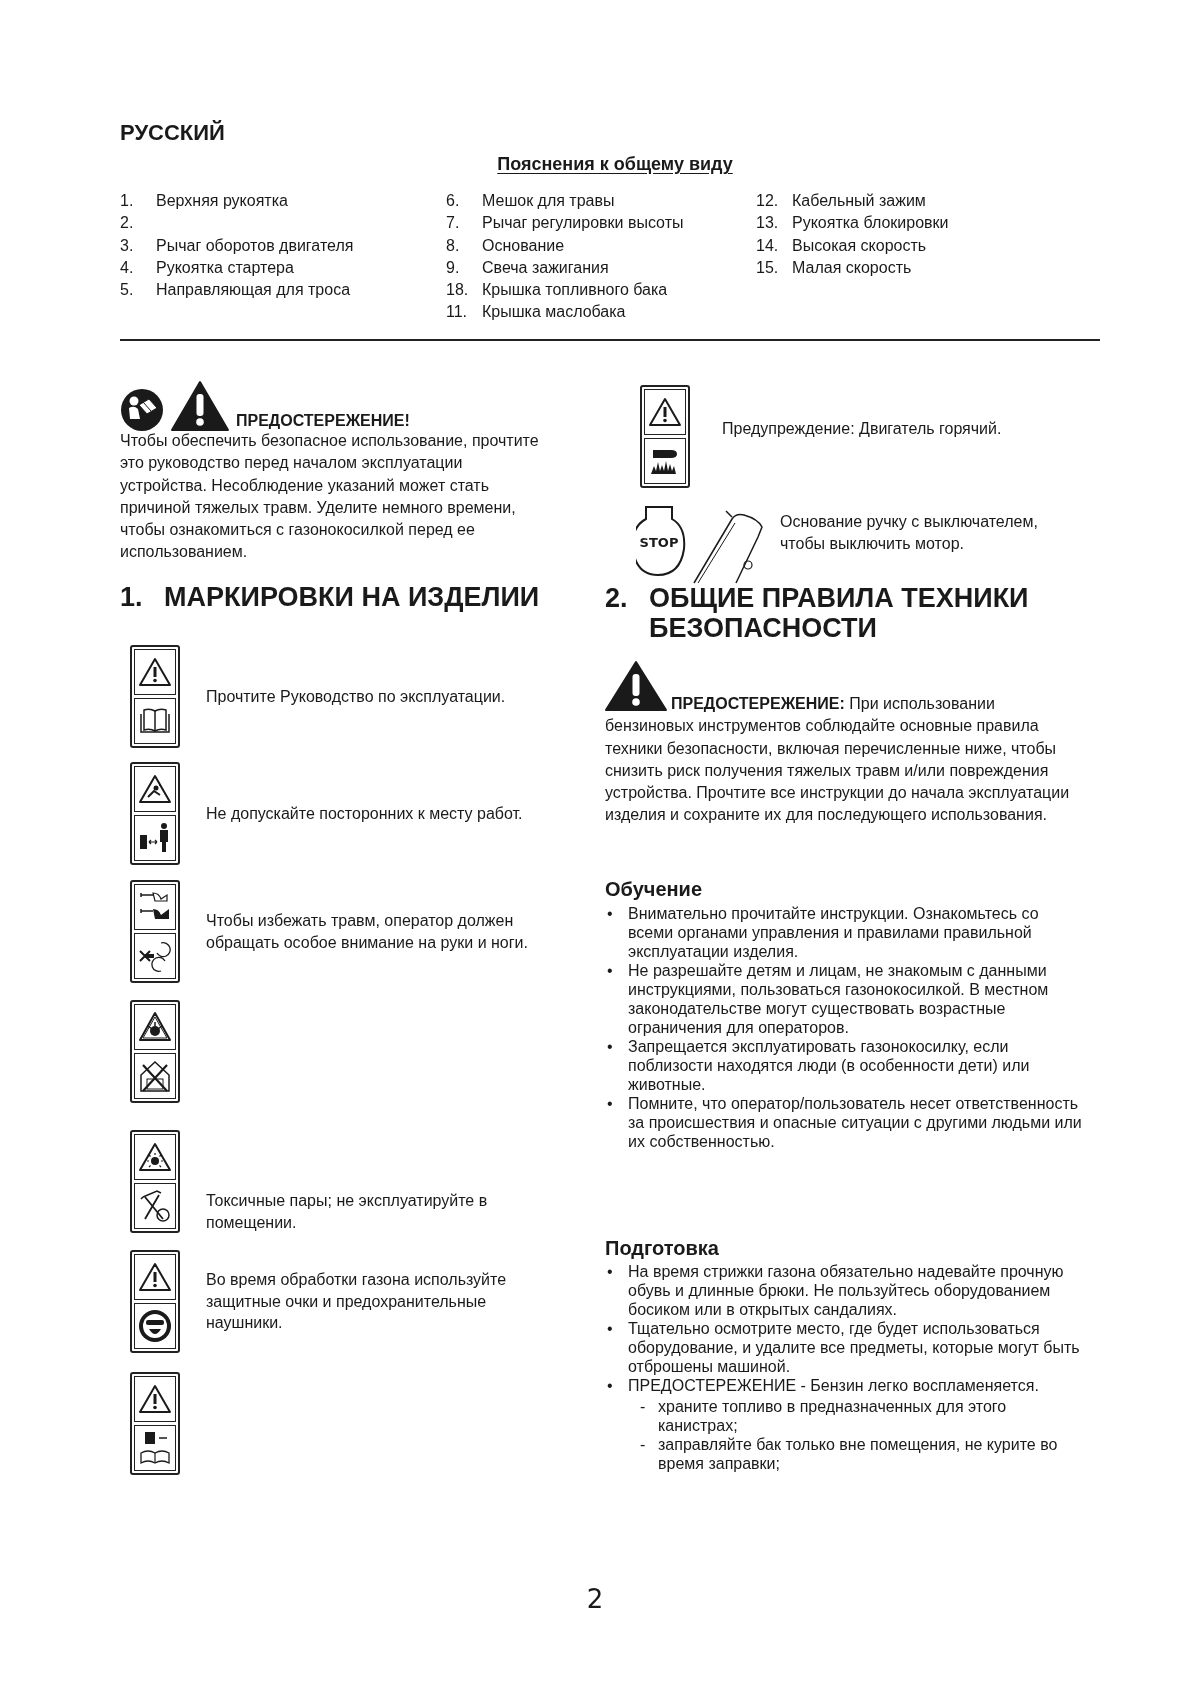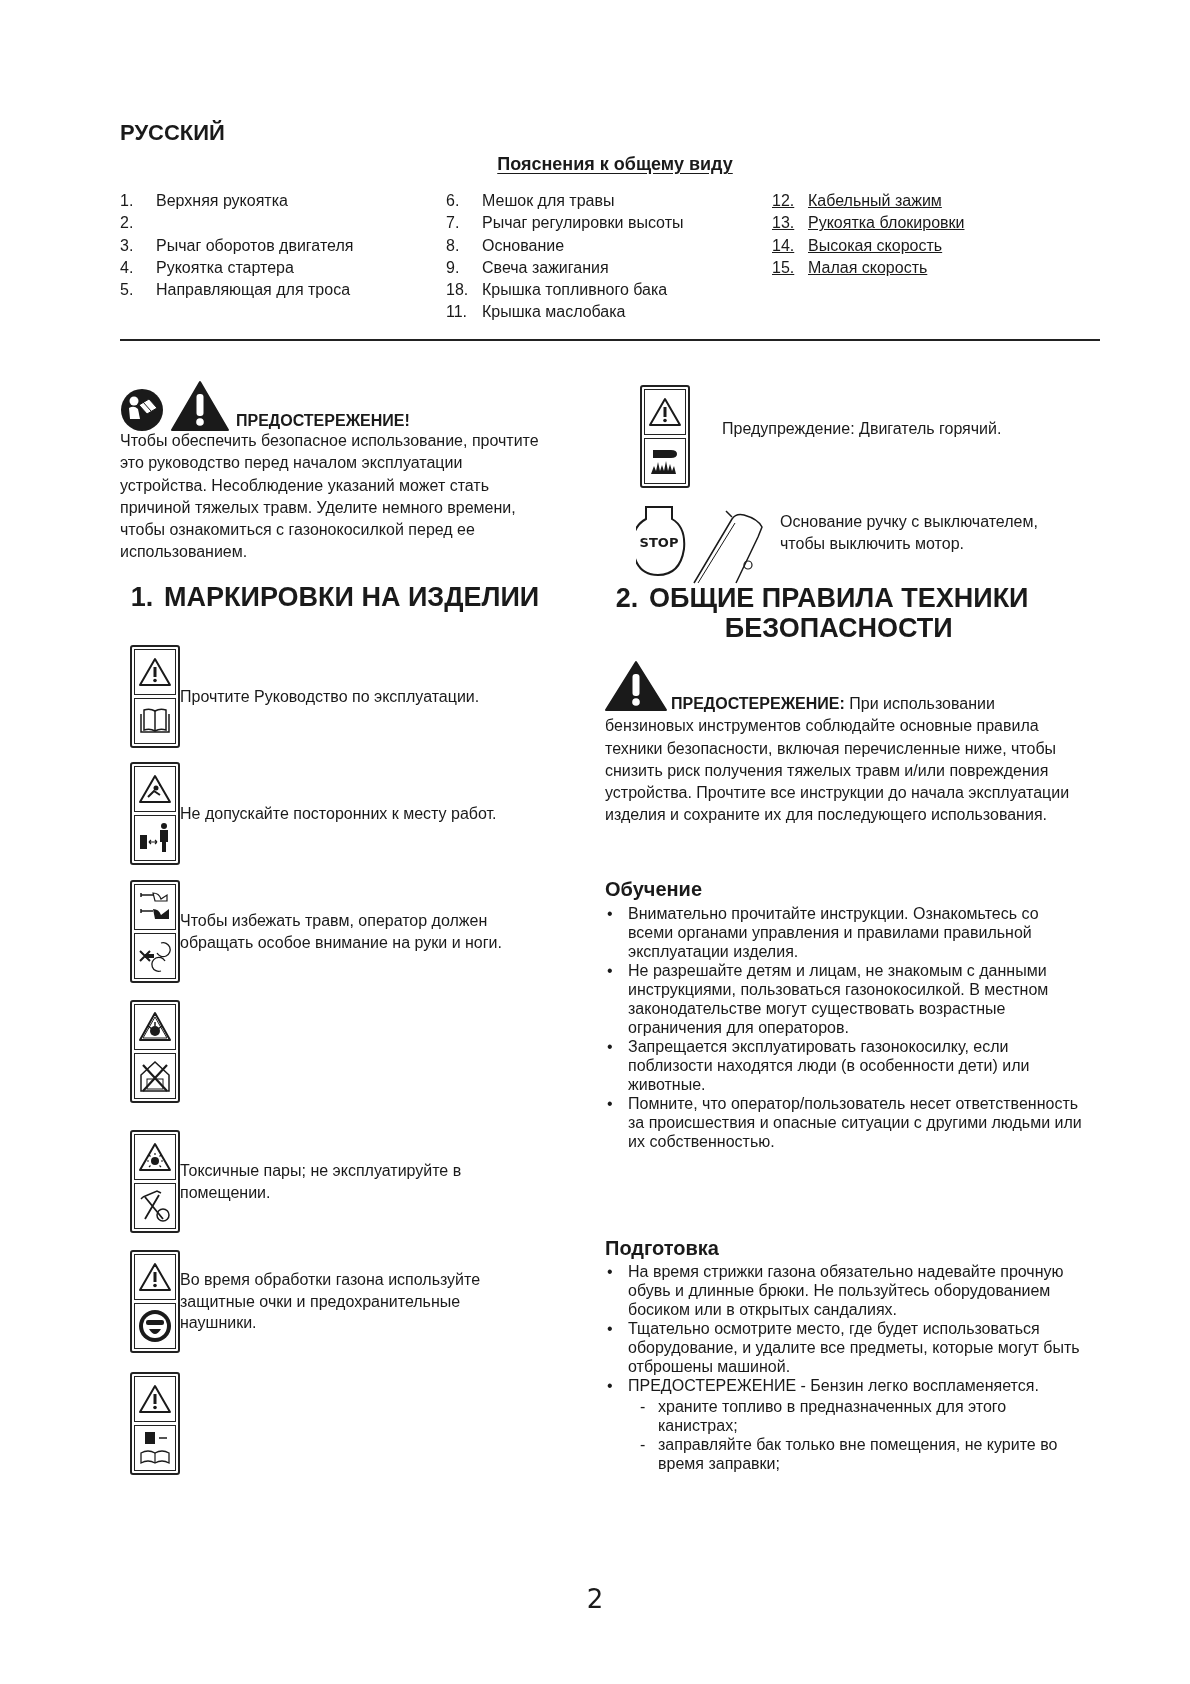--- a/index.html
+++ b/index.html
@@ -10,29 +10,29 @@
   .legend-title { left: 0; width: 1190px; top: 154px; text-align: center; font-size: 18px; font-weight: bold; }
   .legend-title span { text-decoration: underline; text-underline-offset: 3px; padding-left: 40px; }
   .legend-col { top: 190px; font-size: 16px; line-height: 22.3px; }
   .legend-col .row { display: flex; }
   .legend-col .num { width: 36px; flex: none; }
   .rule { left: 120px; width: 980px; top: 339px; height: 2px; background: #222; }
 
   .warn-head { left: 120px; top: 380px; display: flex; align-items: flex-end; }
   .warn-head .label { font-size: 16px; font-weight: bold; margin-left: 6px; margin-bottom: 2px; }
   .para { font-size: 16px; line-height: 22.3px; }
-  .h1 { font-size: 27px; font-weight: bold; line-height: 30px; text-align: center; }
+  .h1 { font-size: 27px; font-weight: bold; line-height: 30px; }
   .h1 .n { display: inline-block; width: 44px; }
   .h2 { font-size: 20px; font-weight: bold; }
 
   .sym-row { left: 130px; display: flex; align-items: center; }
   .sym { width: 50px; flex: none; border: 2px solid #222; border-radius: 3px; padding: 2px; box-sizing: border-box; background: #fff; }
   .sym .cell { border: 1.5px solid #222; height: 44px; display: flex; align-items: center; justify-content: center; }
   .sym .cell + .cell { margin-top: 3px; }
-  .sym-text { font-size: 16px; line-height: 21.5px; }
+  .sym-text { margin-left: 26px; font-size: 16px; line-height: 21.5px; }
 
   ul.bul { list-style: none; margin: 0; padding: 0; font-size: 16px; line-height: 19px; }
   ul.bul > li { position: relative; padding-left: 23px; }
   ul.bul > li::before { content: "•"; position: absolute; left: 2px; }
   ul.dash { list-style: none; margin: 0; padding: 0; }
   ul.dash > li { position: relative; padding-left: 20px; margin-left: 10px; }
   ul.dash > li::before { content: "-"; position: absolute; left: 2px; }
   .page-num { left: 0; width: 1190px; top: 1584px; text-align: center; font-size: 26px; font-family: "DejaVu Sans", sans-serif; }
 </style>
 </head>
@@ -83,21 +83,21 @@
   <div class="row">
       <span class="num">18.</span>
       <span>Крышка топливного бака</span>
     </div>
   <div class="row">
       <span class="num">11.</span>
       <span>Крышка маслобака</span>
     </div>
 </div>
 
-<div class="abs legend-col" style="left:772px;width:300px;text-decoration:underline;">
+<div class="abs legend-col" style="left:756px;width:300px;">
   <div class="row">
       <span class="num">12.</span>
       <span>Кабельный зажим</span>
     </div>
   <div class="row">
       <span class="num">13.</span>
       <span>Рукоятка блокировки</span>
     </div>
   <div class="row">
       <span class="num">14.</span>
@@ -240,21 +240,21 @@
     <div class="cell">
         <svg width="36" height="38" viewBox="0 0 36 38">
           <path d="M4 18 L18 5 L32 18 v16 h-28 z" fill="none" stroke="#1a1a1a" stroke-width="1.5"></path>
           <rect x="10" y="22" width="16" height="10" fill="none" stroke="#1a1a1a" stroke-width="1"></rect>
           <path d="M6 8 L30 34 M30 8 L6 34" stroke="#1a1a1a" stroke-width="2.2"></path>
         </svg>
       </div>
   </div>
 </div>
 
-<div class="abs sym-row" style="top:1130px;">
+<div class="abs sym-row" style="top:1130px;align-items:flex-end;">
   <div class="sym">
     <div class="cell">
         <svg width="34" height="30" viewBox="0 0 34 30">
           <path d="M17 2 L32 28 H2 Z" fill="none" stroke="#1a1a1a" stroke-width="2" stroke-linejoin="round"></path>
           <circle cx="17" cy="19" r="4" fill="#1a1a1a"></circle>
           <path d="M11 19 h-2 M23 19 h2 M17 13 v-2 M12.5 14.5 l-1.5 -1.5 M21.5 14.5 l1.5 -1.5 M12.5 23.5 l-1.5 1.5 M21.5 23.5 l1.5 1.5" stroke="#1a1a1a" stroke-width="1.2"></path>
         </svg>
       </div>
     <div class="cell">
         <svg width="36" height="38" viewBox="0 0 36 38">

